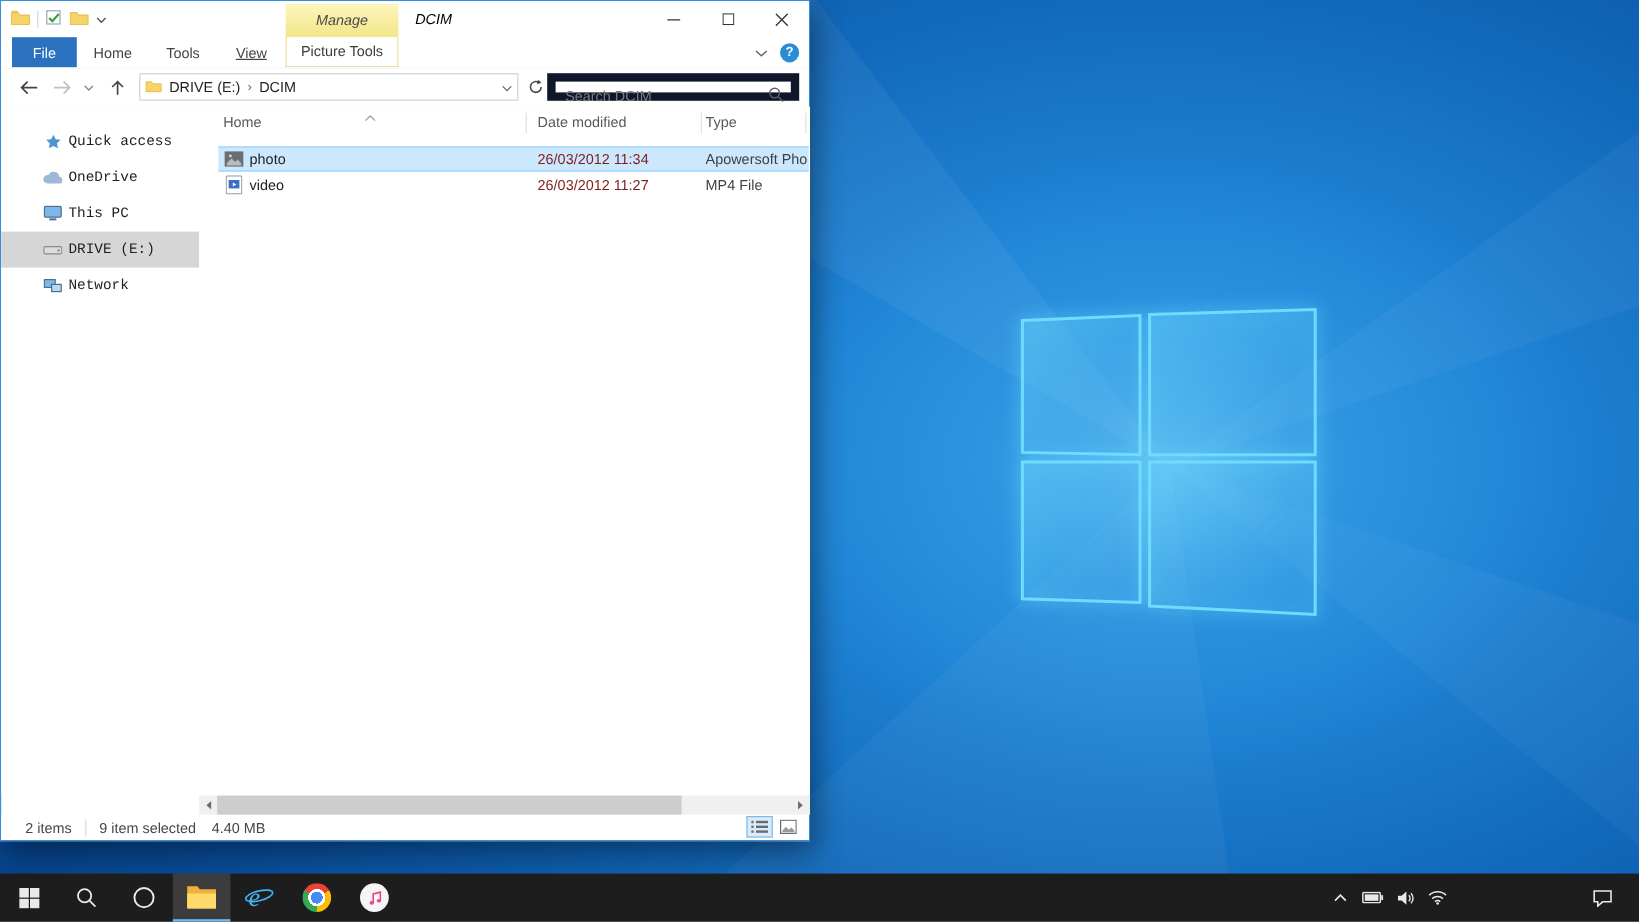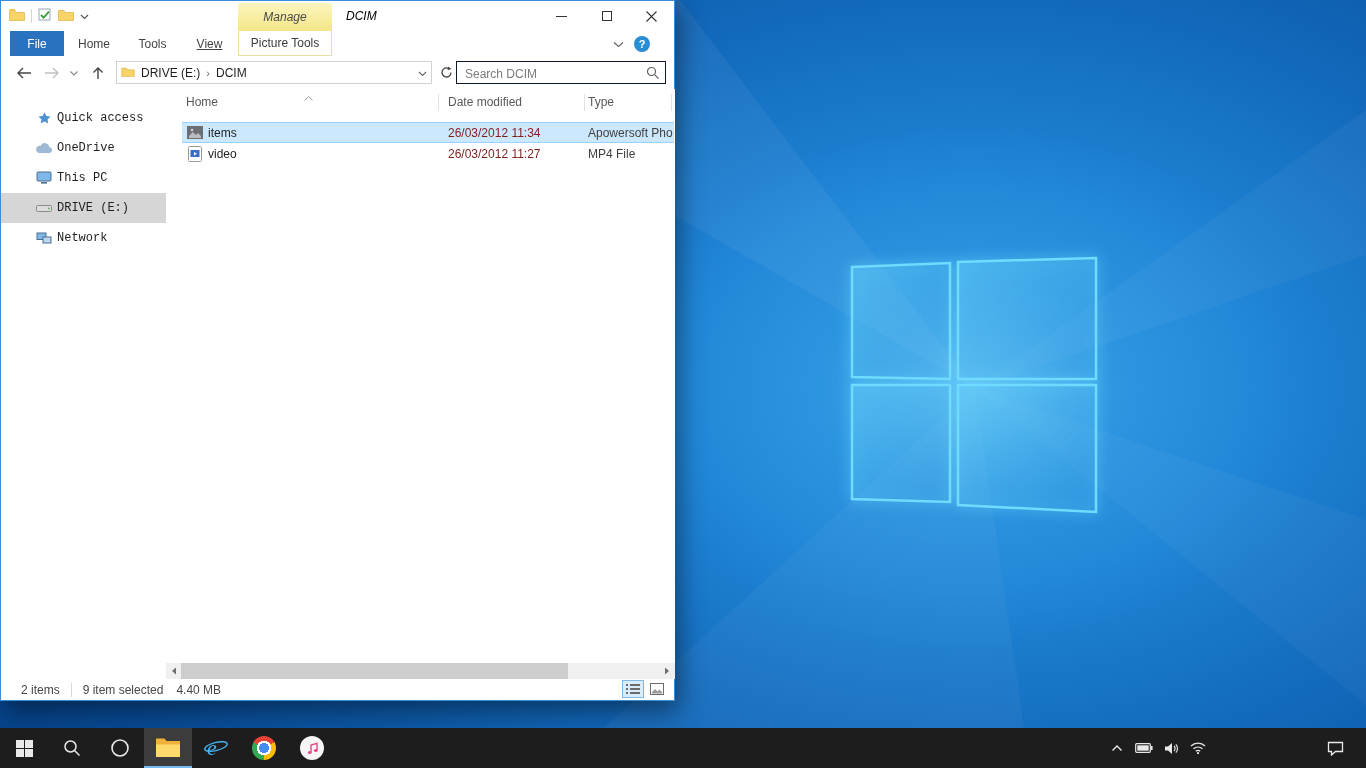--- a/index.html
+++ b/index.html
@@ -14,41 +14,41 @@
     border:1px solid #3c8dd9;box-sizing:border-box;box-shadow:4px 10px 24px rgba(0,0,0,.45);}
   .titlebar{position:absolute;left:0;top:0;right:0;height:30px;background:#fff;font-style:italic;}
   .qat{position:absolute;left:8px;top:7px;display:flex;align-items:center;gap:6px;}
   .qat-sep{width:1px;height:14px;background:#d5d5d5;}
   .manage-tab{position:absolute;left:237px;top:2px;width:94px;height:28px;
     background:linear-gradient(#fdf6bf,#f3e587);display:flex;align-items:center;justify-content:center;color:#4a4a4a;}
   .window-title{position:absolute;left:345px;top:0;line-height:30px;color:#000;}
   .win-controls{position:absolute;right:0;top:0;display:flex;}
   .win-btn{width:45px;height:30px;display:flex;align-items:center;justify-content:center;cursor:default;}
 
-  .tabrow{position:absolute;left:0;top:30px;right:16px;height:26px;background:#fff;border-bottom:1px solid #e3e3e3;}
+  .tabrow{position:absolute;left:0;top:30px;right:0;height:26px;background:#fff;border-bottom:1px solid #e3e3e3;}
   .file-tab{position:absolute;left:9px;top:0;width:54px;height:25px;background:#2a72bf;color:#fff;
     display:flex;align-items:center;justify-content:center;}
   .tab{position:absolute;top:0;height:25px;display:flex;align-items:center;justify-content:center;color:#444;}
   .tab-home{left:63px;width:60px;}
   .tab-share{left:123px;width:57px;}
   .tab-view{left:180px;width:57px;text-decoration:underline;}
   .tab-picture{left:237px;width:94px;color:#3c3c3c;border:1px solid #eadfa5;border-top:none;background:#fff;box-sizing:border-box;}
   .ribbon-right{position:absolute;right:8px;top:0;height:25px;display:flex;align-items:center;gap:10px;}
   .help-btn{width:16px;height:16px;border-radius:50%;background:#2a8dd4;color:#fff;font-size:11px;font-weight:bold;
     display:flex;align-items:center;justify-content:center;}
 
   .addressrow{position:absolute;left:0;top:56px;right:0;height:32px;background:#fff;border-bottom:1px solid #efefef;}
   .nav-ico{position:absolute;top:6px;display:flex;align-items:center;justify-content:center;width:22px;height:20px;}
   .addr-box{position:absolute;left:115px;top:4px;width:316px;height:23px;border:1px solid #d2d2d2;background:#fff;
     display:flex;align-items:center;box-sizing:border-box;padding:0 4px;}
   .crumb{padding:0 6px;color:#1e1e1e;white-space:nowrap;}
   .crumb-sep{color:#6b6b6b;font-size:11px;}
   .addr-spacer{flex:1;}
   .refresh-btn{position:absolute;left:434px;top:4px;width:22px;height:23px;display:flex;align-items:center;justify-content:center;}
-  .search-box{position:absolute;left:455px;top:4px;width:210px;height:23px;border:1px solid #0f172a;box-sizing:border-box;background:#fff;}
+  .search-box{position:absolute;left:455px;top:4px;width:210px;height:23px;border:7px solid #0f172a;box-sizing:border-box;background:#fff;}
   .search-box input{position:absolute;left:6px;top:1px;width:178px;height:19px;border:none;outline:none;
     font-family:"Liberation Sans",sans-serif;font-size:12px;color:#333;background:transparent;}
   .search-box input::placeholder{color:#7c7c7c;opacity:1;}
   .search-ico{position:absolute;right:5px;top:4px;}
 
   .sidebar{position:absolute;left:0;top:88px;width:165px;height:574px;background:#fff;font-family:Liberation Mono, monospace;}
   .side-item{position:relative;height:30px;display:flex;align-items:center;cursor:default;}
   .side-item:first-child{margin-top:14px;}
   .side-item .ico{position:absolute;left:34px;width:18px;display:flex;justify-content:center;}
   .side-item .lbl{position:absolute;left:56px;color:#1e1e1e;}
@@ -289,21 +289,21 @@
       </div>
       <div class="rows">
         <div class="frow selected">
           <span class="fico">
               <svg width="16" height="13" viewBox="0 0 16 13">
                 <rect width="16" height="13" fill="#6b6f73"></rect>
                 <path d="M2 10 l4 -4 3 3 2 -2 3 3 v2 H2z" fill="#b8bcbe"></path>
                 <circle cx="5" cy="4" r="1.2" fill="#d8d8d8"></circle>
               </svg>
             </span>
-          <span class="fname">items</span>
+          <span class="fname">photo</span>
           <span class="fdate">26/03/2012 11:34</span>
           <span class="ftype">Apowersoft Pho</span>
         </div>
         <div class="frow">
           <span class="fico">
               <svg width="14" height="16" viewBox="0 0 14 16">
                 <rect x="0.5" y="0.5" width="13" height="15" rx="1" fill="#fff" stroke="#9a9a9a"></rect>
                 <rect x="2.5" y="4" width="9" height="7" fill="#3b6fc4"></rect>
                 <path d="M6 6 l3 1.75 L6 9.5z" fill="#fff"></path>
               </svg>

